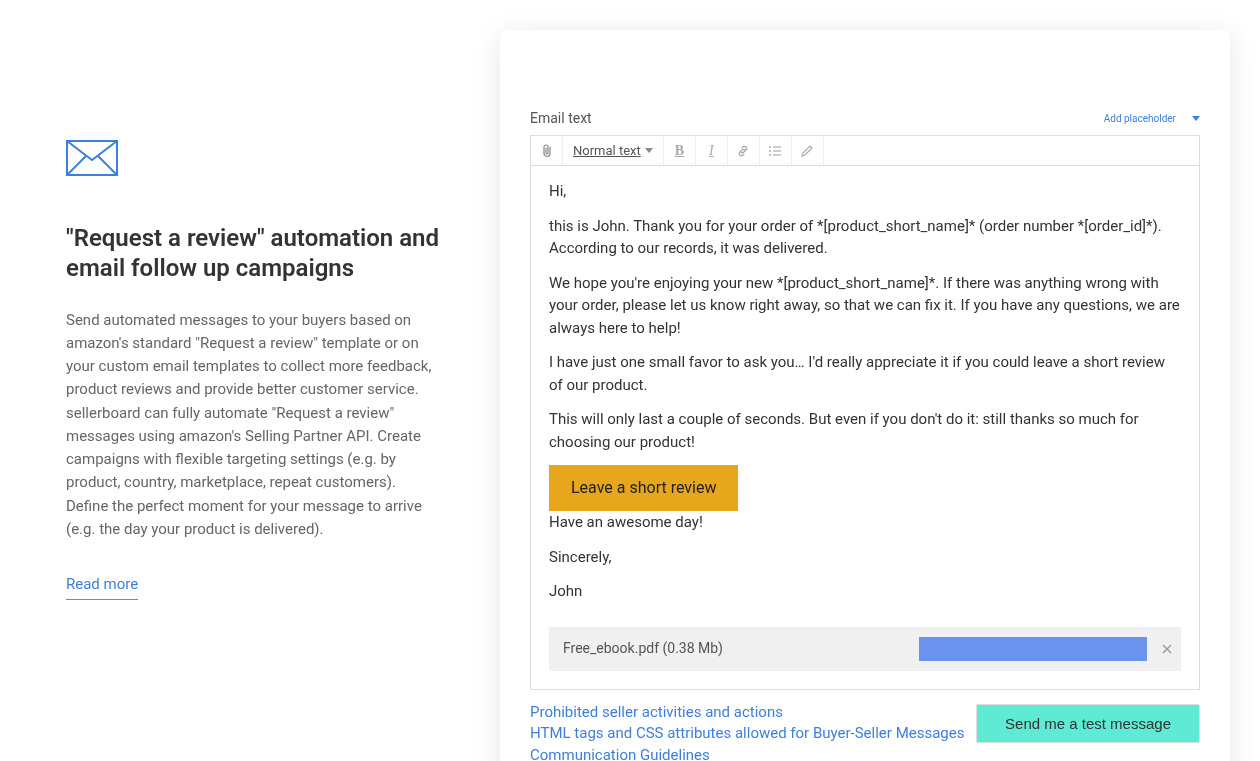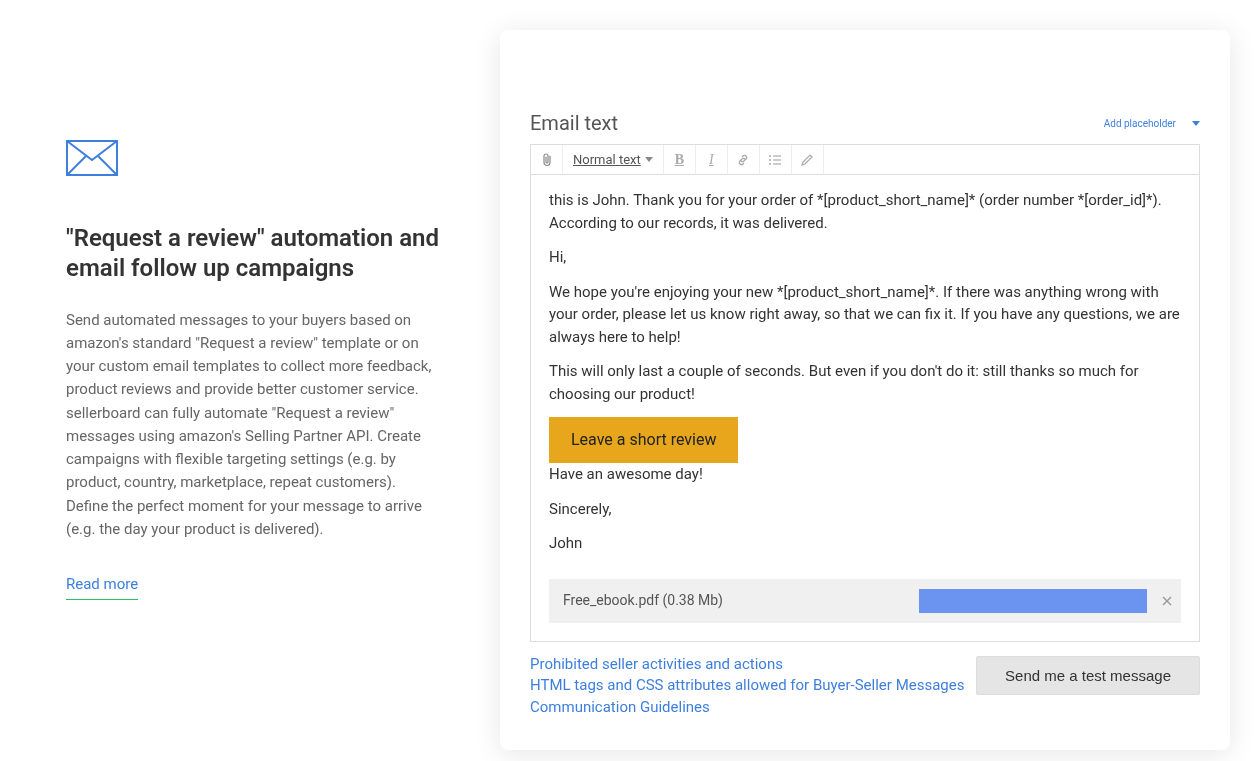--- a/index.html
+++ b/index.html
@@ -51,21 +51,21 @@
     margin-top: 10px;
     min-height: 720px;
     position: relative;
   }
   .et-row {
     display: flex;
     justify-content: space-between;
     align-items: center;
     margin-bottom: 6px;
   }
-  .et-label { color: #555; font-size: 20px; }
+  .et-label { color: #555; font-size: 14px; }
   .add-ph {
     color: #3e7fde;
     font-size: 10px;
     cursor: pointer;
     display: flex;
     align-items: center;
     gap: 16px;
   }
   .toolbar {
     border: 1px solid #ddd;
@@ -134,21 +134,21 @@
   }
   .links a {
     display: block;
     color: #3e7fde;
     text-decoration: none;
     font-size: 15px;
     line-height: 1.45;
   }
   .test-btn {
     border: 1px solid #ddd;
-    background: #e5e5e5;
+    background: #5eead4;
     padding: 10px 28px;
     font-size: 15px;
     color: #333;
     cursor: pointer;
     border-radius: 2px;
     margin-top: 2px;
   }
   .caret-down {
     display:inline-block;
     width:0;height:0;
@@ -216,23 +216,24 @@
           </svg>
       </div>
       <div class="tbtn">
         <svg width="12" height="12" viewBox="0 0 12 12">
             <path d="M1 11l1-3 7-7 2 2-7 7-3 1z" fill="none" stroke="#aaa" stroke-width="1.2"></path>
           </svg>
       </div>
     </div>
 
     <div class="editor">
+      <p>Hi,</p>
       <p>this is John. Thank you for your order of *[product_short_name]* (order number *[order_id]*). According to our records, it was delivered.</p>
-      <p>Hi,</p>
       <p>We hope you're enjoying your new *[product_short_name]*. If there was anything wrong with your order, please let us know right away, so that we can fix it. If you have any questions, we are always here to help!</p>
+      <p>I have just one small favor to ask you… I'd really appreciate it if you could leave a short review of our product.</p>
       <p>This will only last a couple of seconds. But even if you don't do it: still thanks so much for choosing our product!</p>
       <div class="review-btn">Leave a short review</div>
       <p>Have an awesome day!</p>
       <p>Sincerely,</p>
       <p>John</p>
 
       <div class="attach-row">
         <span class="attach-name">Free_ebook.pdf (0.38 Mb)</span>
         <div class="attach-bar"></div>
         <div class="attach-close">

